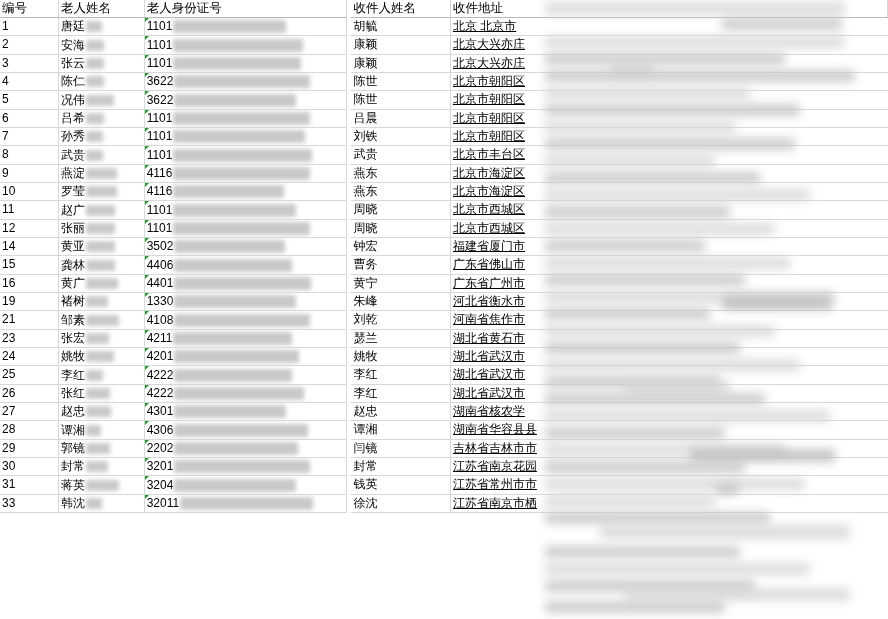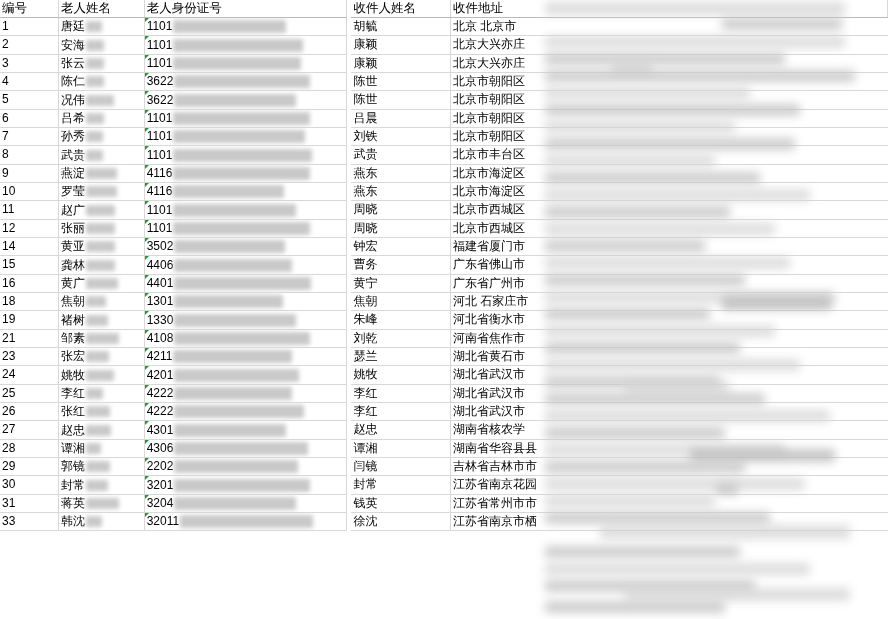--- a/index.html
+++ b/index.html
@@ -42,21 +42,21 @@
     text-align: left;
     font-size: 12.5px;
     border-bottom: 1px solid #b9b9b9;
   }
   
   .c-id    { width: 52px; }
   .c-name  { width: 76px; }
   .c-idno  { width: 180px; }
   .c-gap   { width: 4px; border-right: none !important; border-bottom: none !important; background: #fff; }
   .c-rname { width: 88px; }
-  .c-addr  { width: 388px; border-right: none !important; }
+  .c-addr  { width: 388px; border-right: none !important; text-decoration: underline; }
 
   .hdr-id, .hdr-name, .hdr-idno, .hdr-rname, .hdr-addr { color: #000; }
 
   
   .blur {
     display: inline-block;
     vertical-align: middle;
     background: #c9c9c9;
     border-radius: 1px;
     filter: blur(2.2px);
@@ -228,28 +228,20 @@
           <td class="c-rname">曹务</td>
           <td class="c-addr">广东省佛山市</td>
         </tr>
         <tr>
           <td class="c-id">16</td>
           <td class="c-name"><span class="cell-text">黄广</span><span class="blur" style="width: 32px;"></span></td>
           <td class="c-idno idno-cell"><span class="errflag"></span><span class="cell-text">4401</span><span class="blur tall" style="width: 137px;"></span></td>
           <td class="c-gap"></td>
           <td class="c-rname">黄宁</td>
           <td class="c-addr">广东省广州市</td>
-        </tr>
-        <tr>
-          <td class="c-id">18</td>
-          <td class="c-name"><span class="cell-text">焦朝</span><span class="blur" style="width: 20px;"></span></td>
-          <td class="c-idno idno-cell"><span class="errflag"></span><span class="cell-text">1301</span><span class="blur tall" style="width: 109px;"></span></td>
-          <td class="c-gap"></td>
-          <td class="c-rname">焦朝</td>
-          <td class="c-addr">河北 石家庄市</td>
         </tr>
         <tr>
           <td class="c-id">19</td>
           <td class="c-name"><span class="cell-text">褚树</span><span class="blur" style="width: 22px;"></span></td>
           <td class="c-idno idno-cell"><span class="errflag"></span><span class="cell-text">1330</span><span class="blur tall" style="width: 122px;"></span></td>
           <td class="c-gap"></td>
           <td class="c-rname">朱峰</td>
           <td class="c-addr">河北省衡水市</td>
         </tr>
         <tr>

